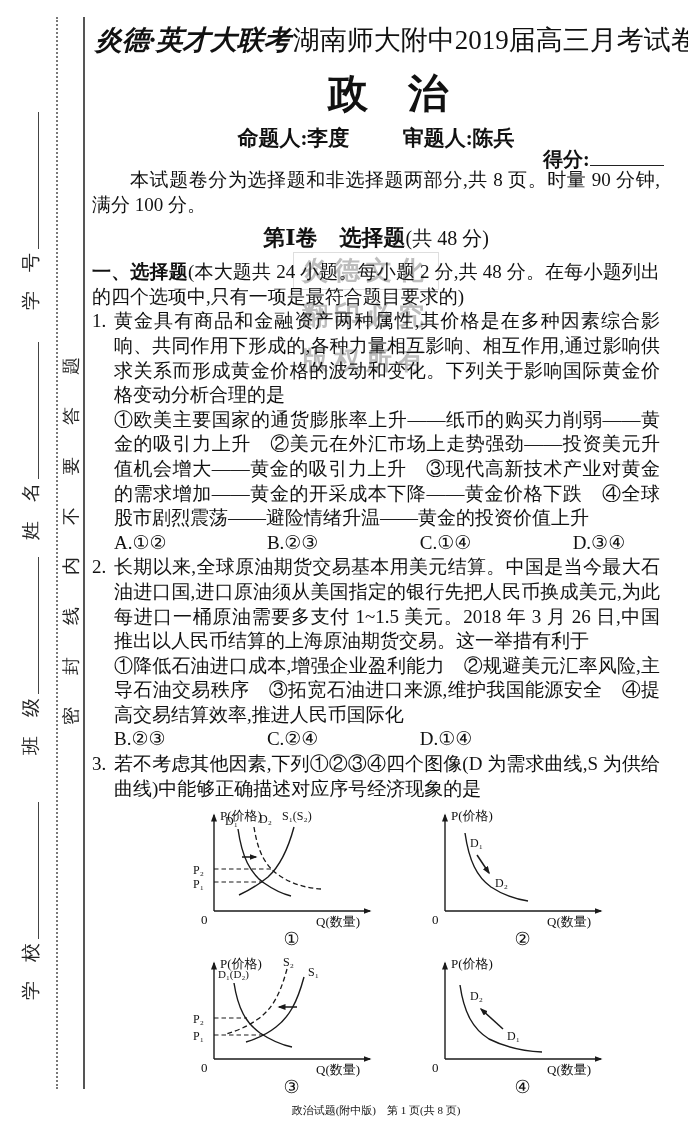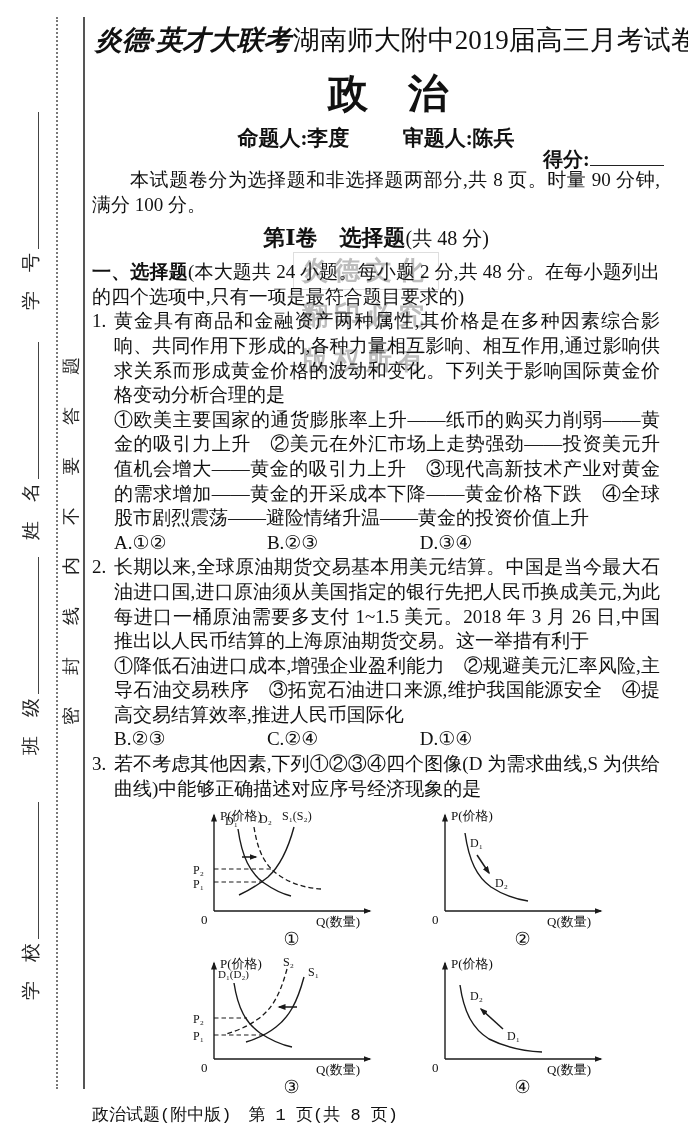--- a/index.html
+++ b/index.html
@@ -52,22 +52,22 @@
   .graphs figcaption{text-align:center;font-size:18px;line-height:20px;}
   svg .ax{stroke:#1a1a1a;stroke-width:1.4;fill:none;}
   svg .cv{stroke:#1a1a1a;stroke-width:1.4;fill:none;}
   svg .cv.dash{stroke-dasharray:5,3;stroke-width:1.3;}
   svg .pm{stroke:#1a1a1a;stroke-width:1.1;stroke-dasharray:4.5,3;fill:none;}
   svg .ar{stroke:#1a1a1a;stroke-width:1.5;fill:none;}
   svg text{font-family:"Liberation Serif","DejaVu Serif",serif;font-size:13px;fill:#111;}
   svg text.cl{font-size:12px;}
   svg text.cl.sm{font-size:11px;}
   
-  .footer{position:absolute;left:92px;width:568px;top:1103px;text-align:left;
-          font-size:17px;z-index:1;font-family:Liberation Mono, monospace;}
+  .footer{position:absolute;left:92px;width:568px;top:1103px;text-align:center;
+          font-size:11px;z-index:1;}
 </style>
 </head>
 <body>
 
 <div class="page">
 
   <div class="wm">
     <div><span class="wm-box">炎德文化</span></div>
     <div>翻印必究</div>
     <div>版权所有</div>
@@ -119,20 +119,21 @@
     </p>
 
     <div class="question">
       <div>
         <span class="q-num">1.</span><span>黄金具有商品和金融资产两种属性,其价格是在多种因素综合影响、共同作用下形成的,各种力量相互影响、相互作用,通过影响供求关系而形成黄金价格的波动和变化。下列关于影响国际黄金价格变动分析合理的是</span>
       </div>
       <div>①欧美主要国家的通货膨胀率上升——纸币的购买力削弱——黄金的吸引力上升　②美元在外汇市场上走势强劲——投资美元升值机会增大——黄金的吸引力上升　③现代高新技术产业对黄金的需求增加——黄金的开采成本下降——黄金价格下跌　④全球股市剧烈震荡——避险情绪升温——黄金的投资价值上升</div>
       <div class="q-options">
         <span class="opt">A.①②</span>
         <span class="opt">B.②③</span>
+        <span class="opt">C.①④</span>
         <span class="opt">D.③④</span>
       </div>
     </div>
 
     <div class="question">
       <div>
         <span class="q-num">2.</span><span>长期以来,全球原油期货交易基本用美元结算。中国是当今最大石油进口国,进口原油须从美国指定的银行先把人民币换成美元,为此每进口一桶原油需要多支付 1~1.5 美元。2018 年 3 月 26 日,中国推出以人民币结算的上海原油期货交易。这一举措有利于</span>
       </div>
       <div>①降低石油进口成本,增强企业盈利能力　②规避美元汇率风险,主导石油交易秩序　③拓宽石油进口来源,维护我国能源安全　④提高交易结算效率,推进人民币国际化</div>
       <div class="q-options">

